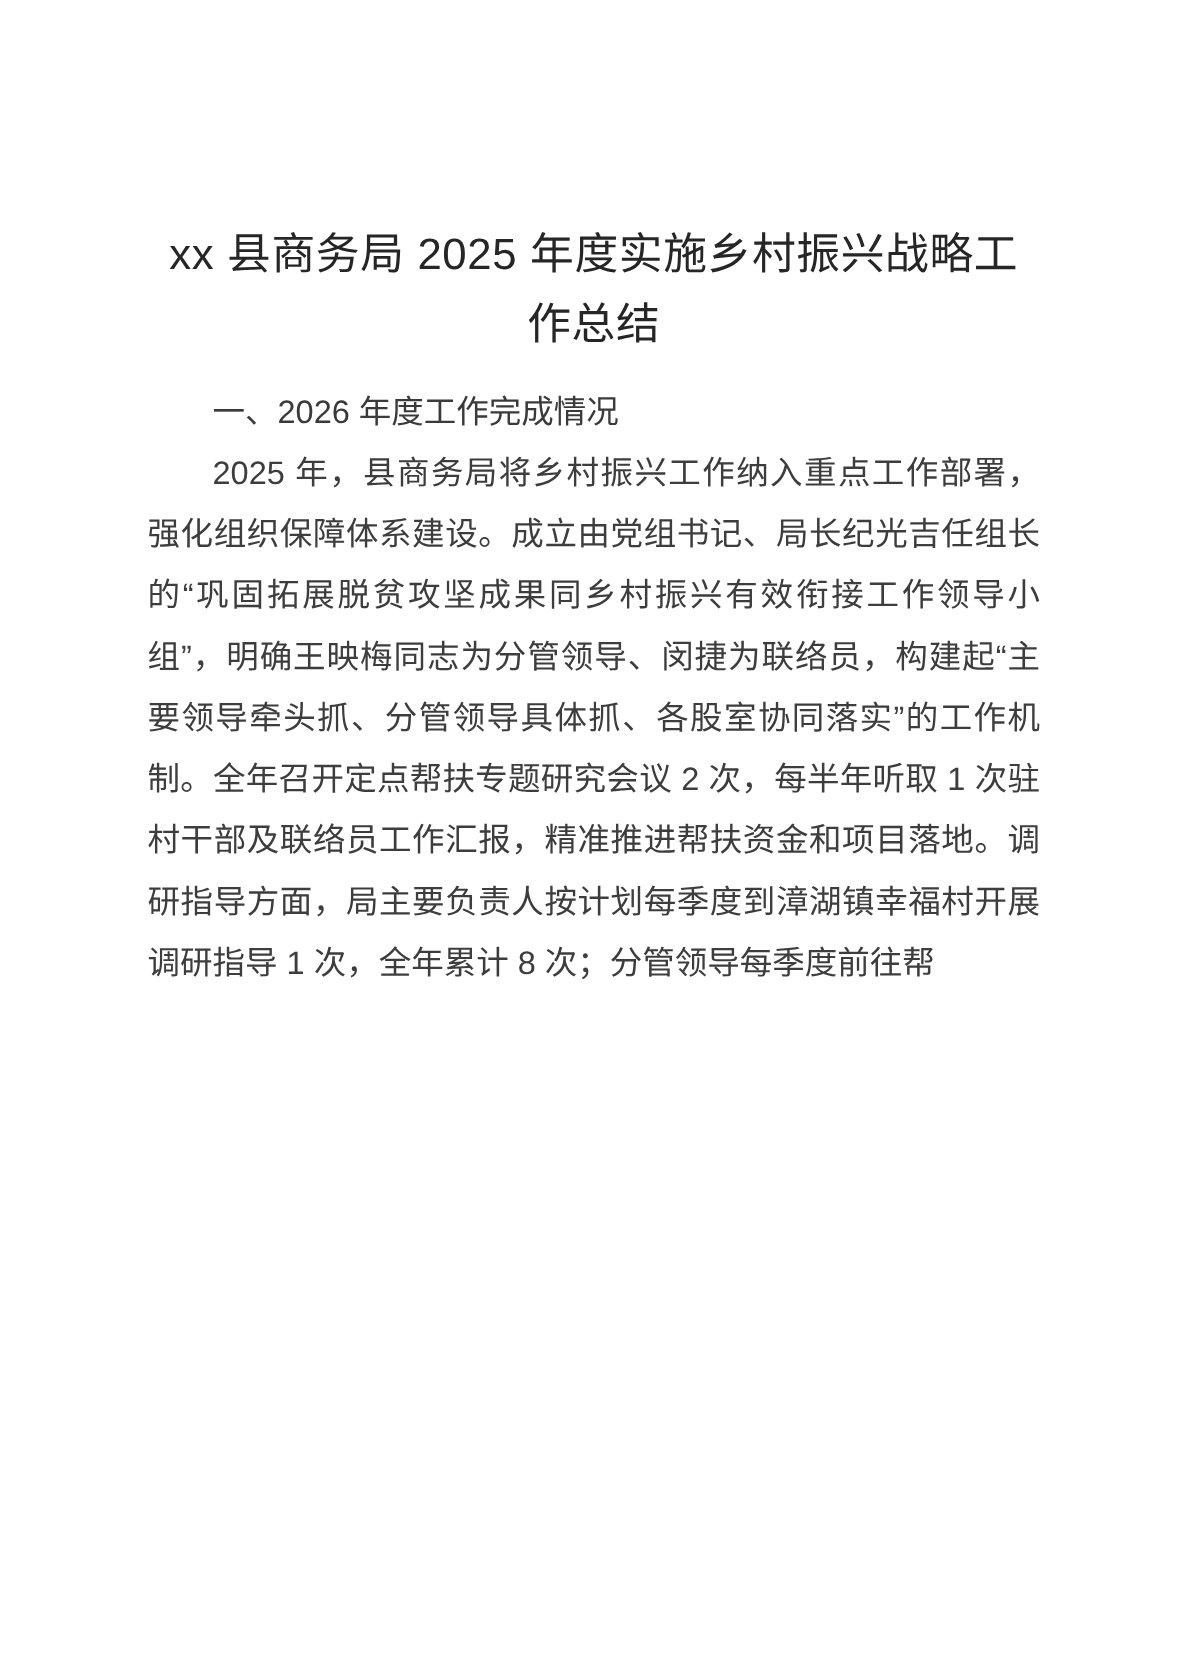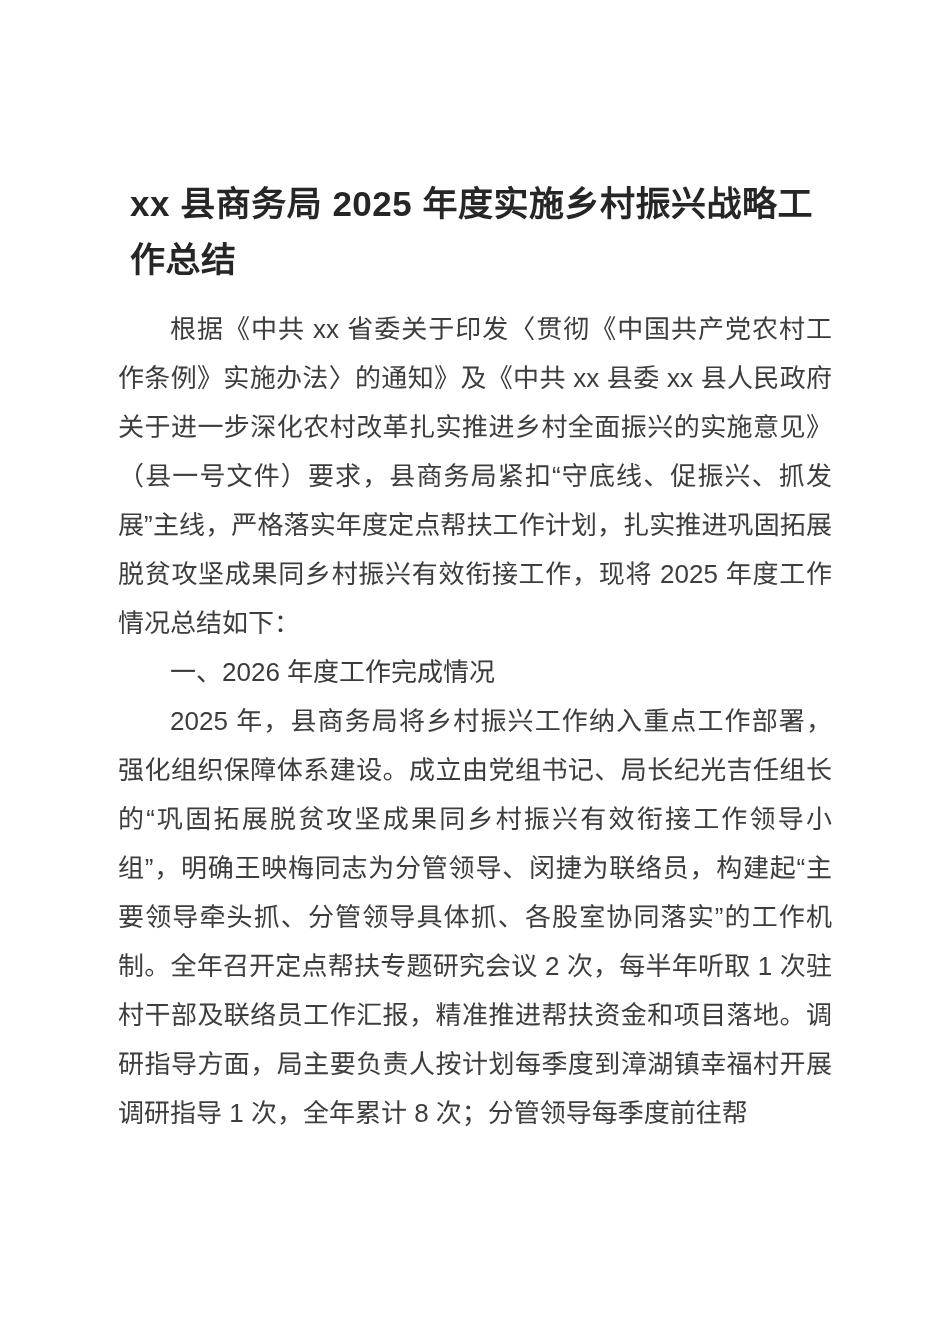--- a/index.html
+++ b/index.html
@@ -20,21 +20,22 @@
   .doc {
     box-sizing: border-box;
     width: 950px;
     padding: 176px 118px 0 118px; 
   }
   .title {
     margin: 0 0 17px 0;
     padding: 0 12px;
     font-size: 35px;
     line-height: 56px;
-    font-weight: 700;
+    font-weight: 400;
+    text-align: center;
     color: #262626;
     letter-spacing: 0.5px;
   }
   .para {
     margin: 0;
     font-size: 26px;
     line-height: 49px;
     font-weight: 400;
     color: #3d3d3d;
     text-align: justify;
@@ -48,20 +49,19 @@
   }
 </style>
 </head>
 <body>
 
 <div class="page">
   <div class="doc">
 
     <h1 class="title">xx 县商务局 2025 年度实施乡村振兴战略工作总结</h1>
 
-    <p class="para">根据《中共 xx 省委关于印发〈贯彻《中国共产党农村工作条例》实施办法〉的通知》及《中共 xx 县委 xx 县人民政府关于进一步深化农村改革扎实推进乡村全面振兴的实施意见》（县一号文件）要求，县商务局紧扣“守底线、促振兴、抓发展”主线，严格落实年度定点帮扶工作计划，扎实推进巩固拓展脱贫攻坚成果同乡村振兴有效衔接工作，现将 2025 年度工作情况总结如下：</p>
 
     <p class="para heading">一、2026 年度工作完成情况</p>
 
     <p class="para">2025 年，县商务局将乡村振兴工作纳入重点工作部署，强化组织保障体系建设。成立由党组书记、局长纪光吉任组长的“巩固拓展脱贫攻坚成果同乡村振兴有效衔接工作领导小组”，明确王映梅同志为分管领导、闵捷为联络员，构建起“主要领导牵头抓、分管领导具体抓、各股室协同落实”的工作机制。全年召开定点帮扶专题研究会议 2 次，每半年听取 1 次驻村干部及联络员工作汇报，精准推进帮扶资金和项目落地。调研指导方面，局主要负责人按计划每季度到漳湖镇幸福村开展调研指导 1 次，全年累计 8 次；分管领导每季度前往帮</p>
 
   </div>
 </div>
 
 </body></html>

